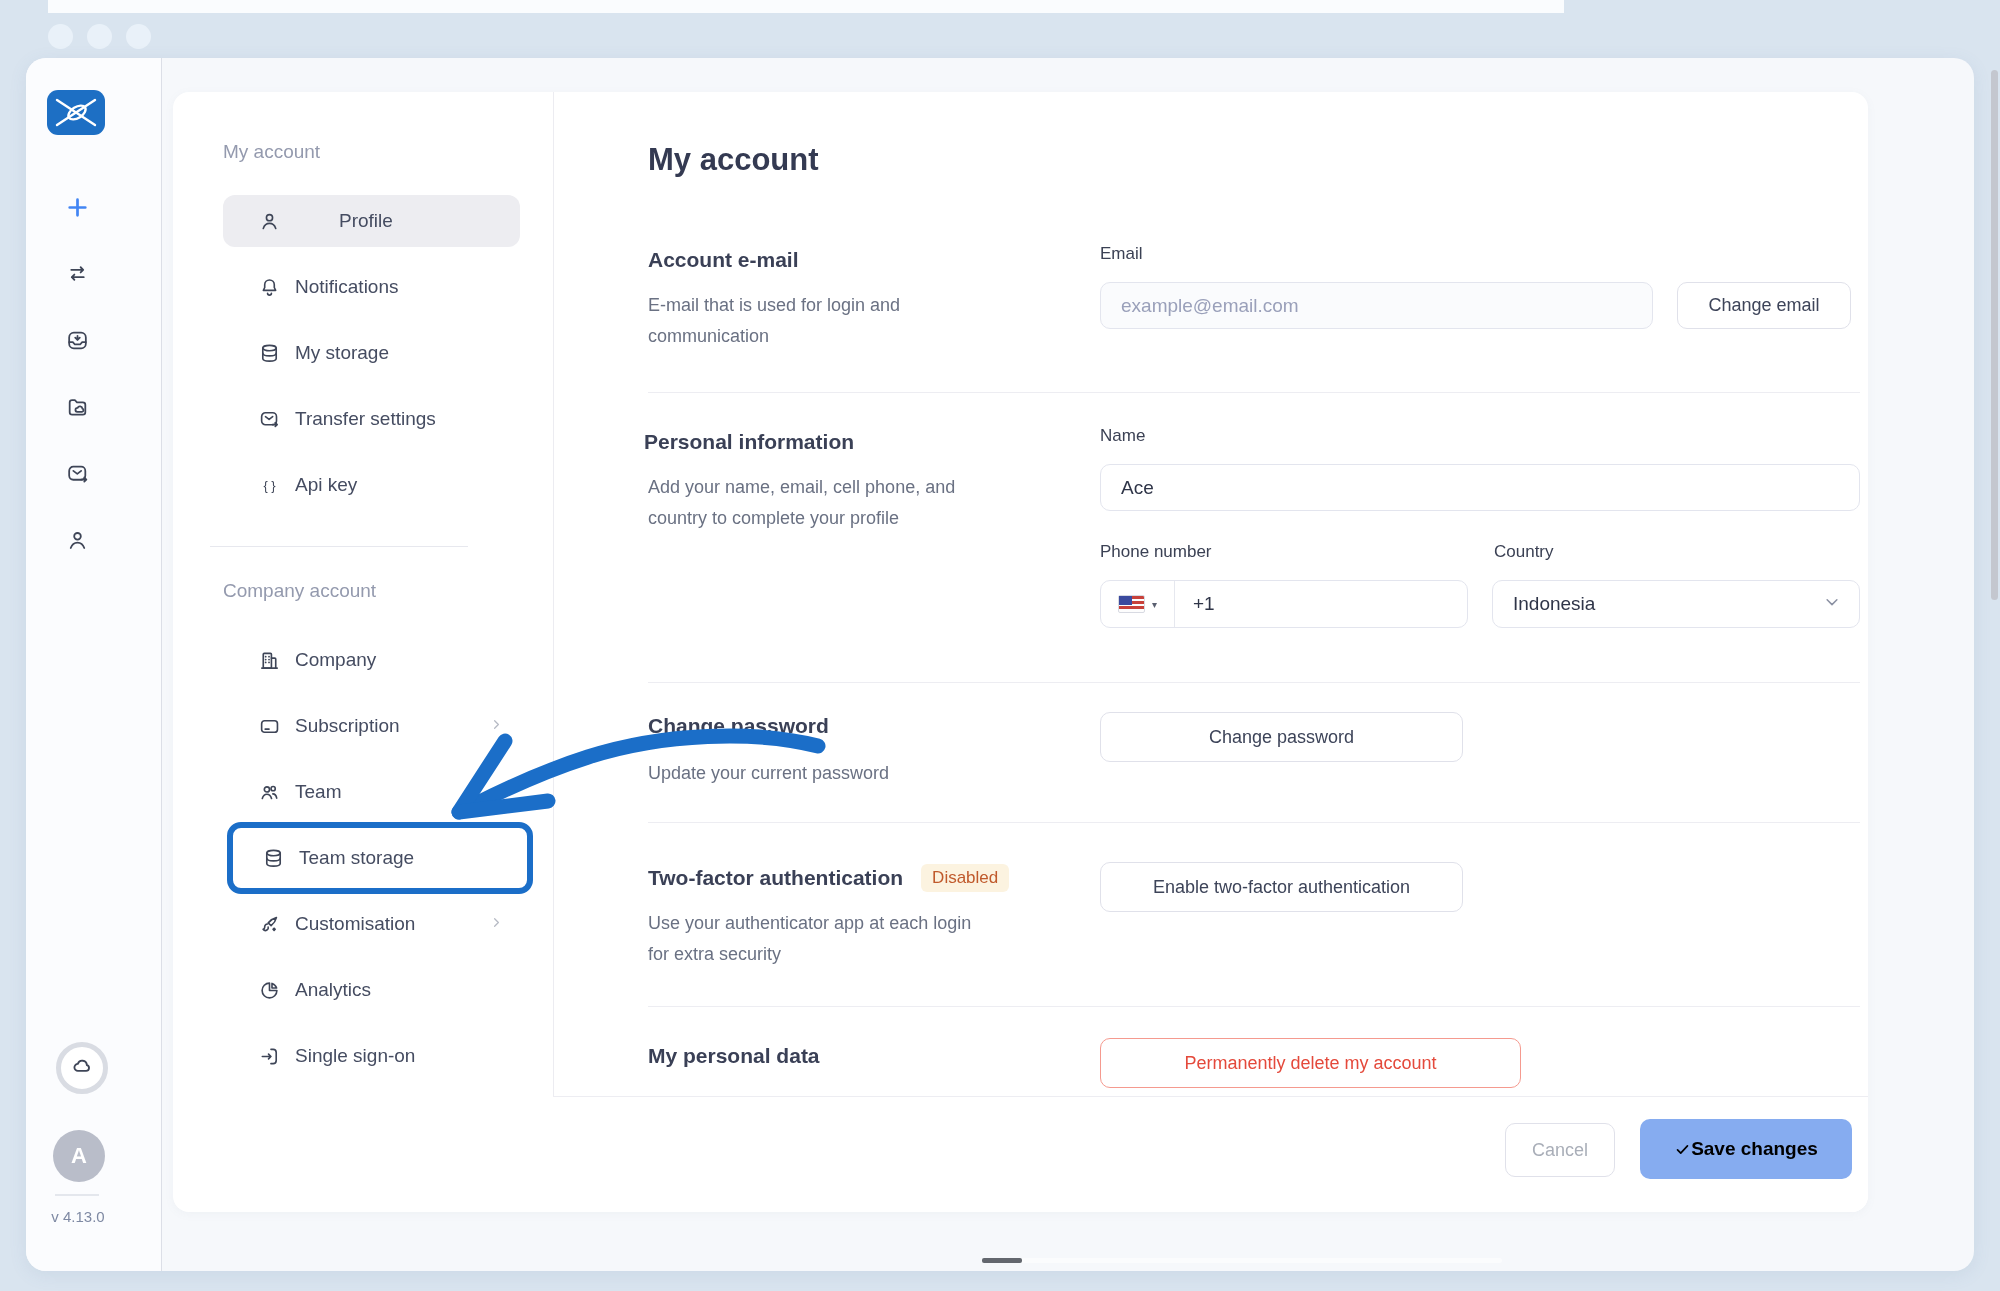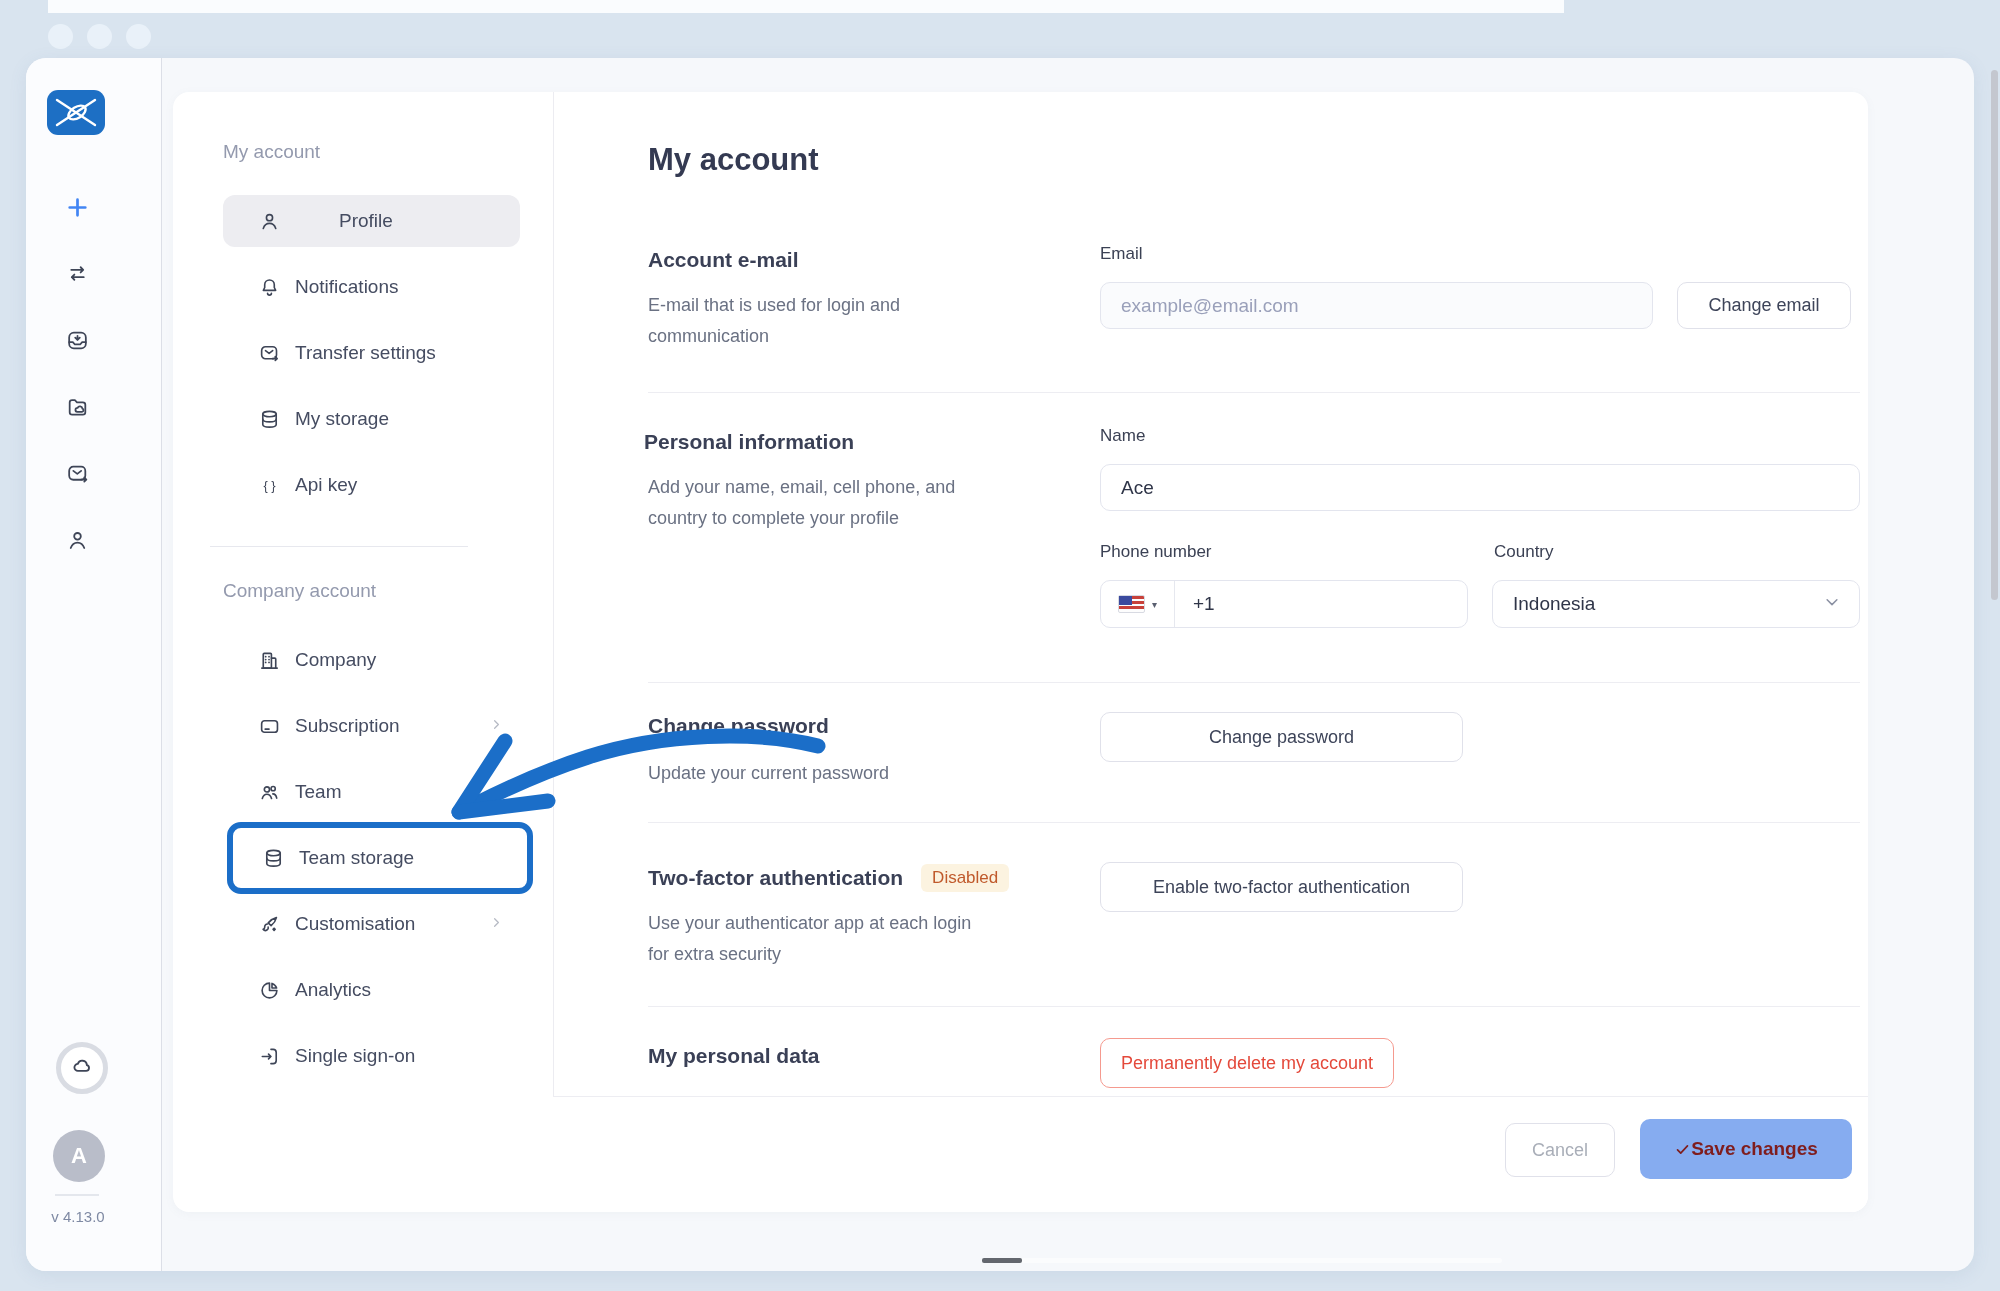--- a/index.html
+++ b/index.html
@@ -106,21 +106,21 @@
     align-items:center; justify-content:space-between; padding:0 18px 0 20px;
     font-size:19px; color:#2f3548; cursor:pointer; }
   .select-box .chev { color:#8b91a3; } .select-box .chev svg { width:18px; height:18px; }
 
   
   .footer { position:absolute; left:0; top:1004px; width:100%; height:116px;
     background:#fff; border-top:1px solid #ededf2; border-radius:0 0 16px 0; }
   .btn-cancel { left:952px; top:26px; width:110px; height:54px; position:absolute;
     color:#a9aeb8; }
   .btn-save { left:1087px; top:22px; width:212px; height:60px; position:absolute;
-    background:#86acf0; border:none; color:#7f1d1d; font-size:19px; font-weight:700;
+    background:#86acf0; border:none; color:#000000; font-size:19px; font-weight:700;
     display:flex; }
   .btn-save svg { width:17px; height:17px; }
 
   
   .arrow-svg { position:absolute; left:0; top:0; pointer-events:none; }
   .bottom-track { position:absolute; left:982px; top:1258px; width:520px; height:5px;
     background:rgba(255,255,255,.55); border-radius:3px; }
   .bottom-thumb { position:absolute; left:982px; top:1258px; width:40px; height:5px;
     background:#63676e; border-radius:2px; cursor:pointer; }
 </style>
@@ -222,34 +222,34 @@
           <div class="sb-row">
         <span class="sb-icon"><svg viewBox="0 0 24 24" fill="none" stroke="currentColor" stroke-width="1.7" stroke-linecap="round" stroke-linejoin="round" width="100%" height="100%">
                 <path d="M12 4.2a5 5 0 0 1 5 5v2.8l1.4 3H5.6l1.4-3V9.2a5 5 0 0 1 5-5z"></path>
                 <path d="M10 18a2 2 0 0 0 4 0"></path>
               </svg></span>
         <span class="sb-label">Notifications</span>
 
       </div>
           <div class="sb-row">
         <span class="sb-icon"><svg viewBox="0 0 24 24" fill="none" stroke="currentColor" stroke-width="1.7" stroke-linecap="round" stroke-linejoin="round" width="100%" height="100%">
+                <ellipse cx="12" cy="6.3" rx="7" ry="2.8"></ellipse>
+                <path d="M5 6.3v5.4c0 1.6 3.1 2.8 7 2.8s7-1.2 7-2.8V6.3"></path>
+                <path d="M5 11.7v5.4c0 1.6 3.1 2.8 7 2.8s7-1.2 7-2.8v-5.4"></path>
+              </svg></span>
+        <span class="sb-label">My storage</span>
+
+      </div>
+          <div class="sb-row">
+        <span class="sb-icon"><svg viewBox="0 0 24 24" fill="none" stroke="currentColor" stroke-width="1.7" stroke-linecap="round" stroke-linejoin="round" width="100%" height="100%">
                 <rect x="3.8" y="5" width="15.5" height="12.5" rx="4"></rect>
                 <path d="M7.8 9l3.8 2.9L15.3 9"></path>
                 <path d="M15 17.3h5m0 0-2-2m2 2-2 2"></path>
               </svg></span>
         <span class="sb-label">Transfer settings</span>
-
-      </div>
-          <div class="sb-row">
-        <span class="sb-icon"><svg viewBox="0 0 24 24" fill="none" stroke="currentColor" stroke-width="1.7" stroke-linecap="round" stroke-linejoin="round" width="100%" height="100%">
-                <ellipse cx="12" cy="6.3" rx="7" ry="2.8"></ellipse>
-                <path d="M5 6.3v5.4c0 1.6 3.1 2.8 7 2.8s7-1.2 7-2.8V6.3"></path>
-                <path d="M5 11.7v5.4c0 1.6 3.1 2.8 7 2.8s7-1.2 7-2.8v-5.4"></path>
-              </svg></span>
-        <span class="sb-label">My storage</span>
 
       </div>
           <div class="sb-row">
         <span class="sb-icon"><svg viewBox="0 0 24 24" fill="none" stroke="currentColor" stroke-width="1.7" stroke-linecap="round" stroke-linejoin="round" width="100%" height="100%">
                 <text x="12" y="16.5" text-anchor="middle" font-size="13.5" fill="currentColor" stroke="none" font-family="inherit">{ }</text>
               </svg></span>
         <span class="sb-label">Api key</span>
 
       </div>
         </div>
@@ -362,21 +362,21 @@
       <div class="hdiv" style="top:730px"></div>
 
       <div class="sec-heading" style="left:95px; top:772px">
         <span>Two-factor authentication</span><span class="badge">Disabled</span>
       </div>
       <div class="sec-desc" style="left:95px; top:816px; width:330px">Use your authenticator app at each login for extra security</div>
       <button class="btn" style="left:547px; top:770px; width:363px; height:50px; font-size:18px">Enable two-factor authentication</button>
       <div class="hdiv" style="top:914px"></div>
 
       <div class="sec-heading" style="left:95px; top:952px">My personal data</div>
-      <button class="btn danger" style="left:547px; top:946px; width:294px; height:50px">Permanently delete my account</button>
+      <button class="btn danger" style="left:547px; top:946px; width:421px; height:50px">Permanently delete my account</button>
 
       <div class="footer">
         <button class="btn btn-cancel">Cancel</button>
         <button class="btn-save btn">
           <span style="display:flex">
               <svg viewBox="0 0 24 24" fill="none" stroke="currentColor" stroke-width="2.4" stroke-linecap="round" stroke-linejoin="round" width="100%" height="100%">
                 <path d="M5 12.5l4.5 4.5L19 7"></path>
               </svg>
             </span>
           <span>Save changes</span>

